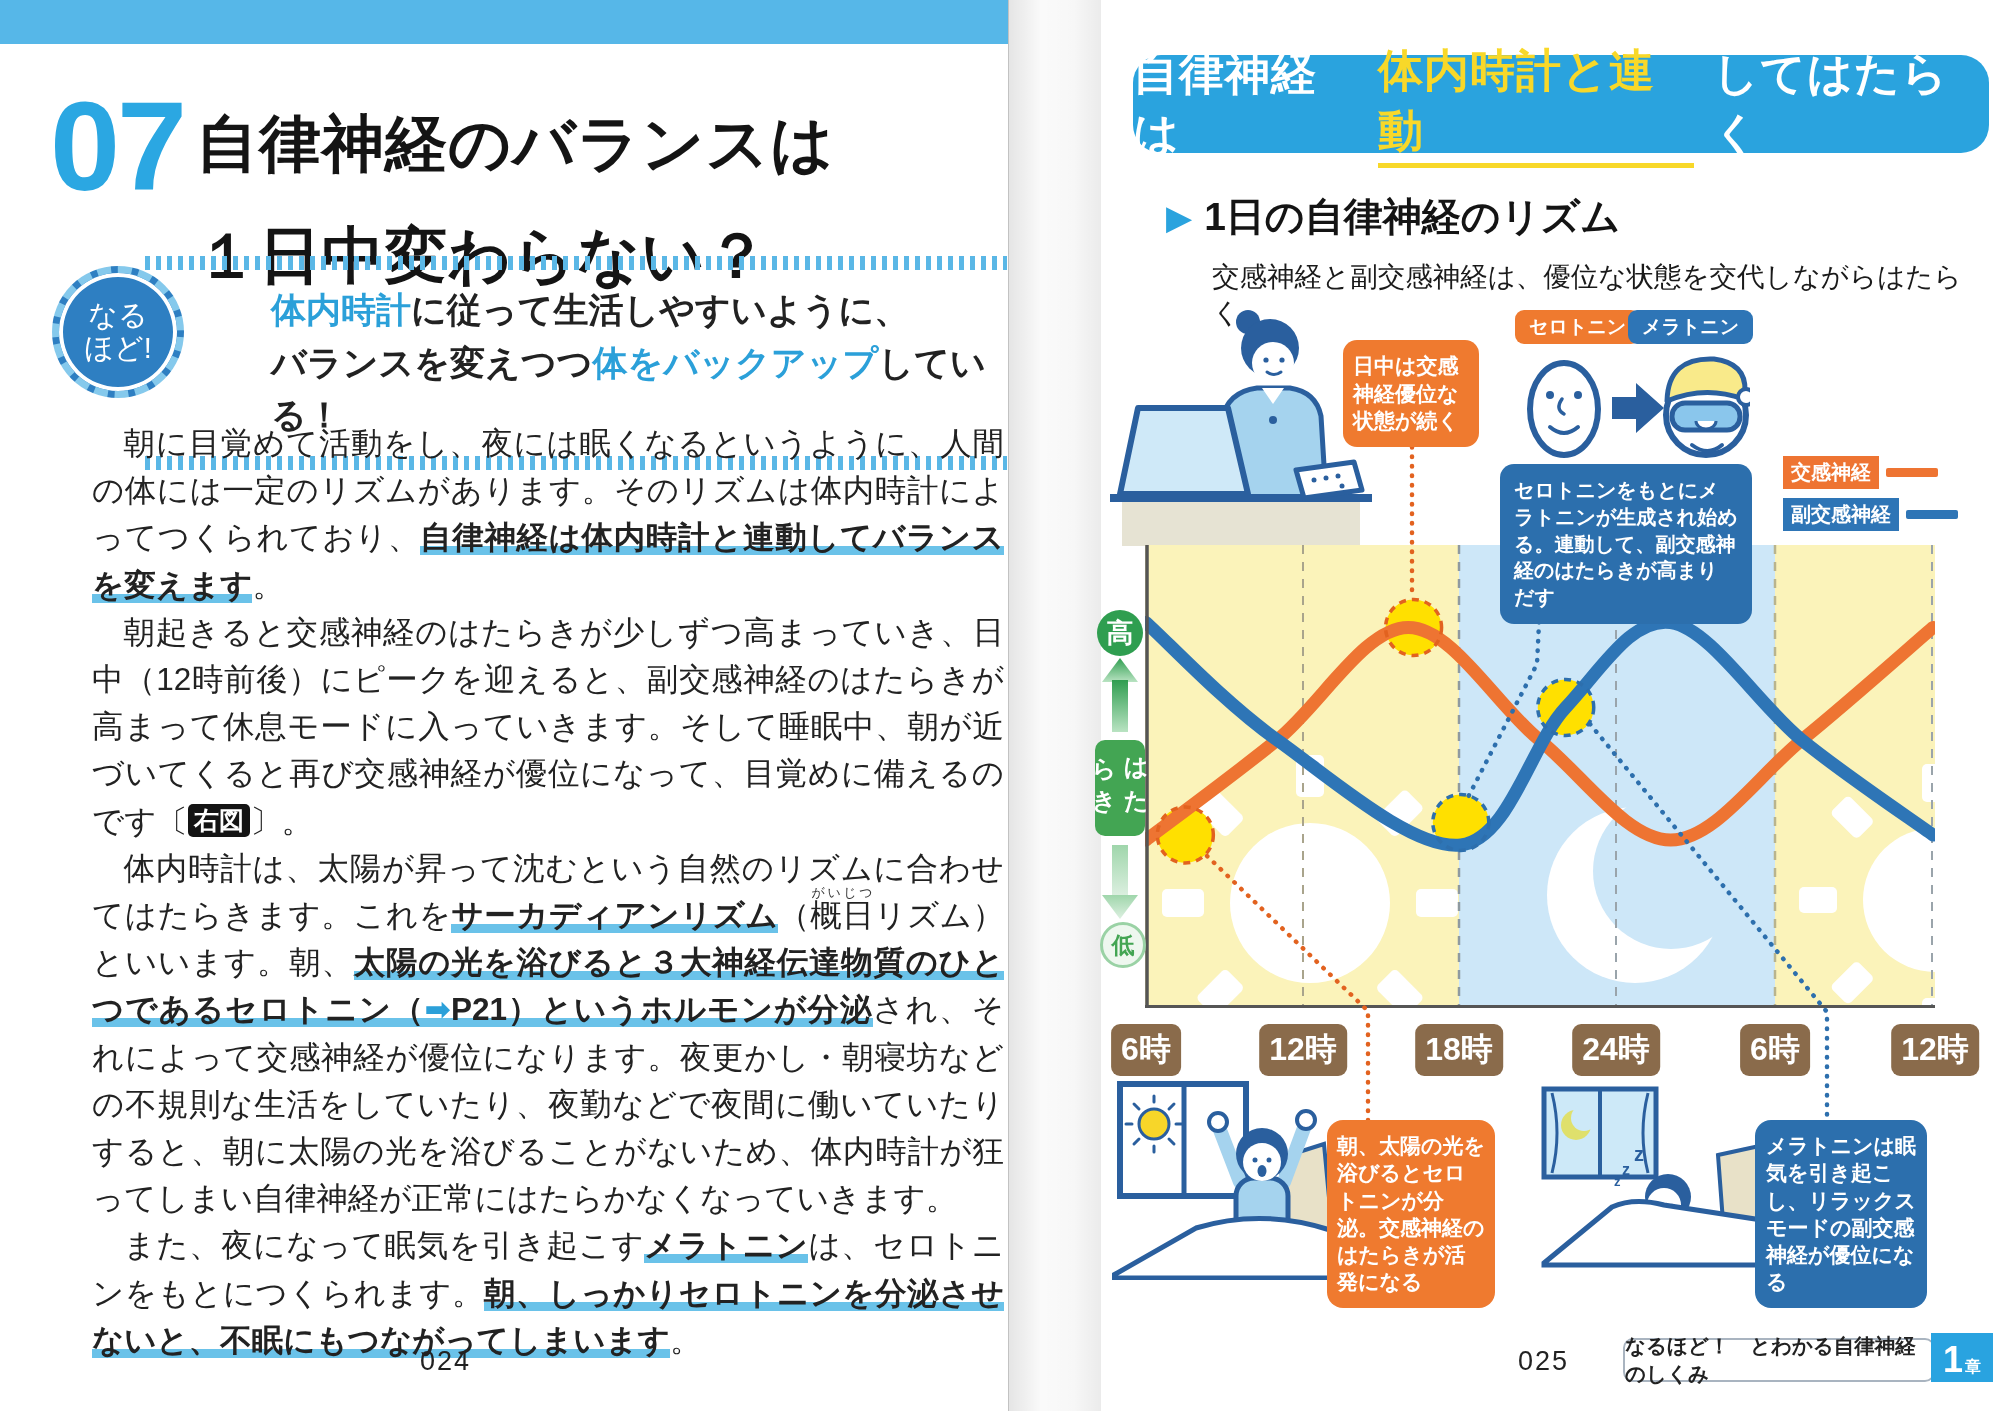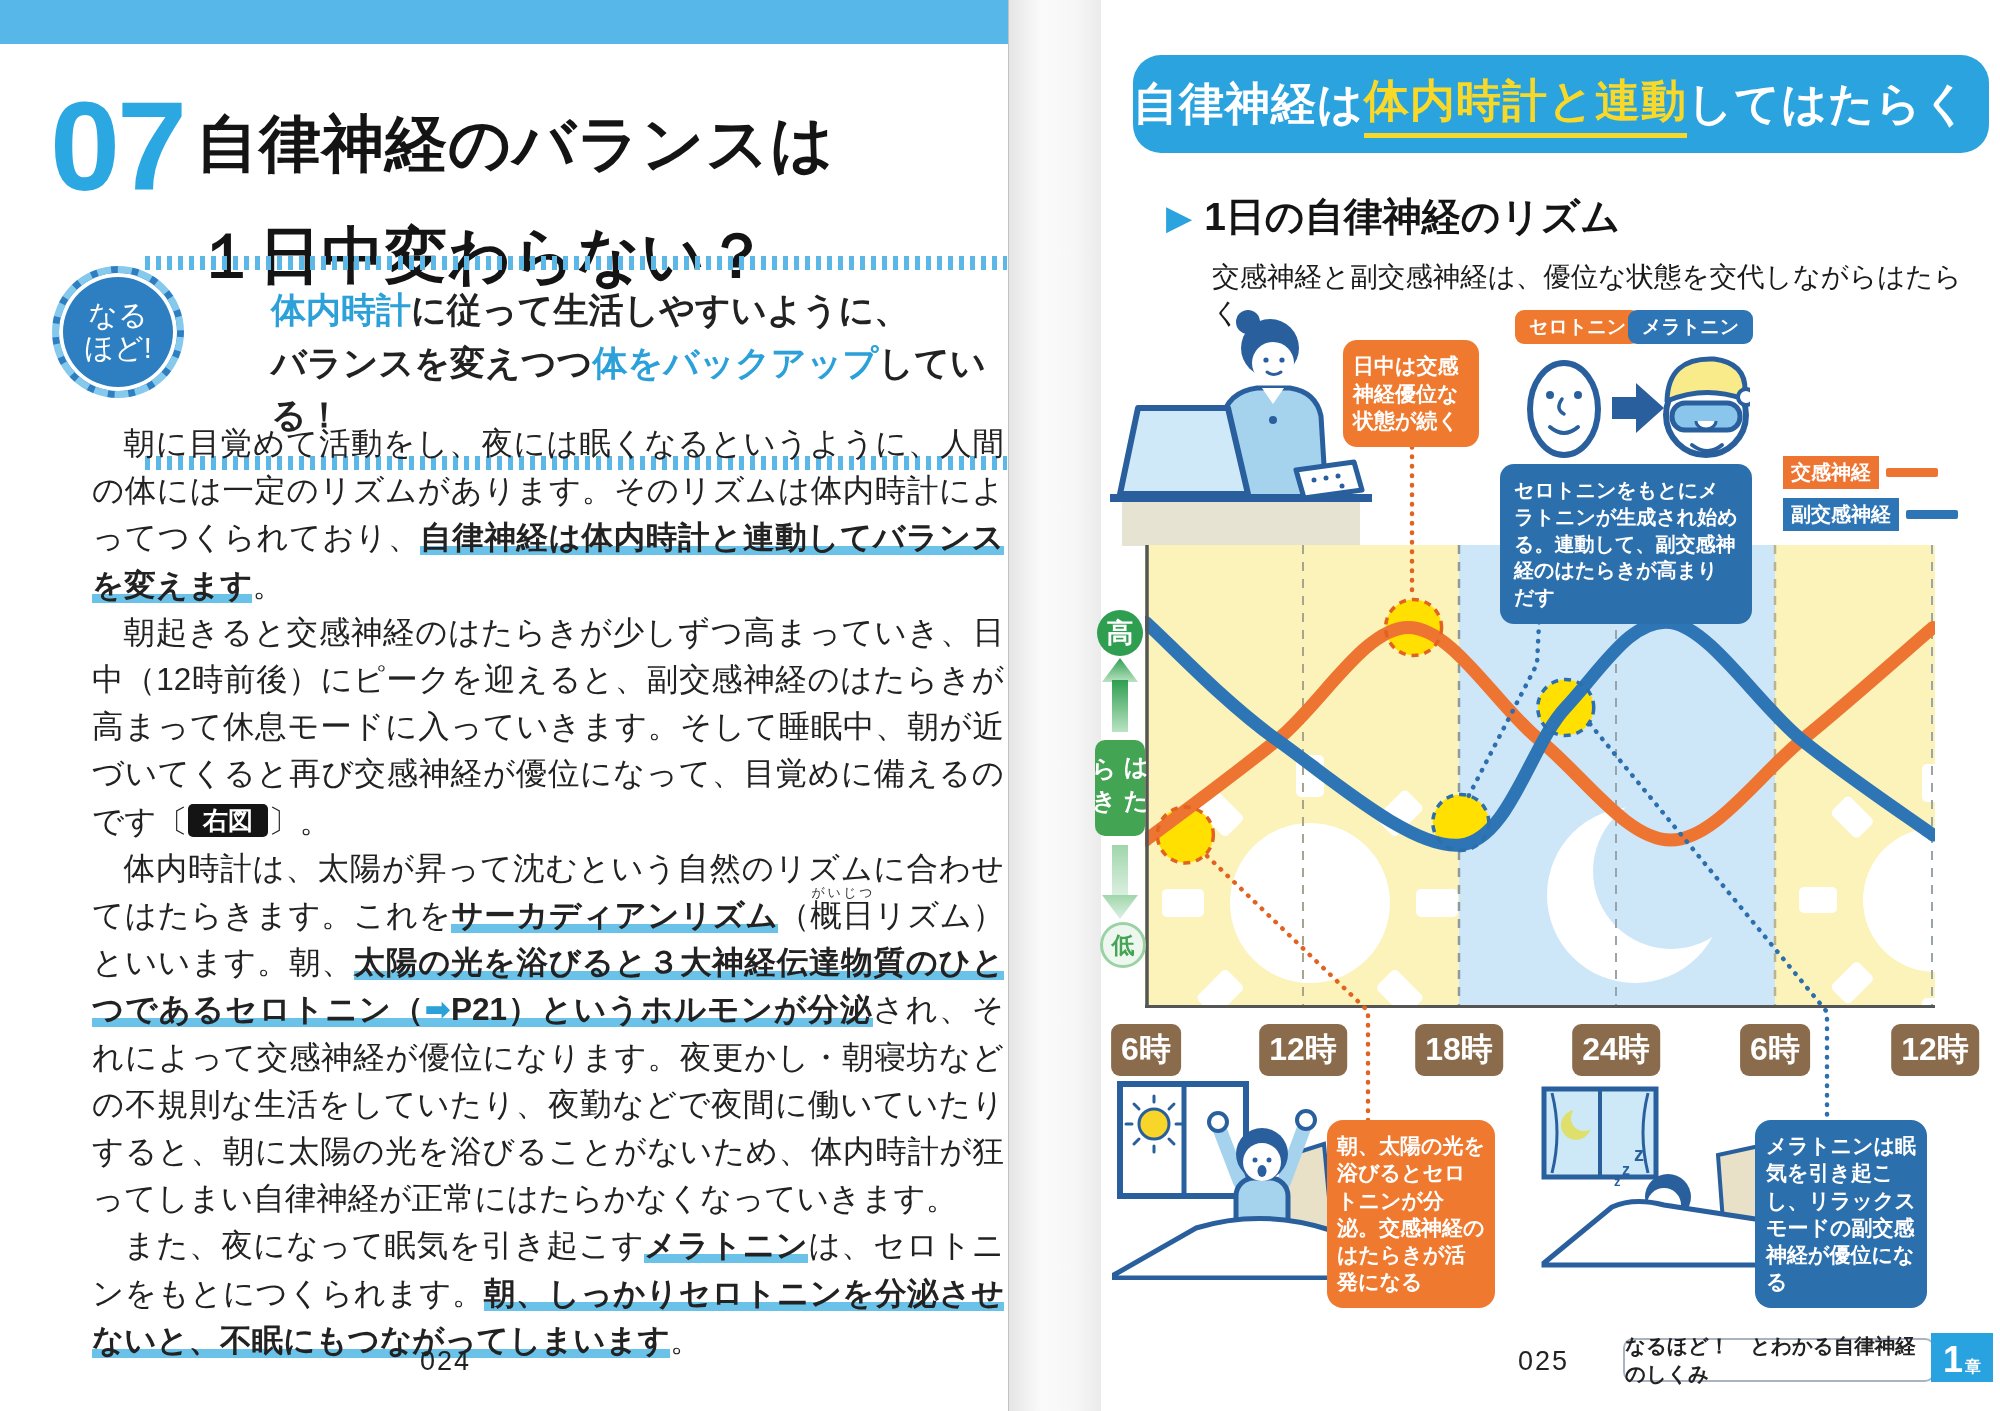--- a/index.html
+++ b/index.html
@@ -16,30 +16,30 @@
   .summary-content .sb{color:#2ba0d9;}
   .naru-badge{left:52px;top:266px;width:118px;height:118px;border:7px dashed #85c9ec;border-radius:50%;
               background:#2e7fc2;display:flex;align-items:center;justify-content:center;z-index:3;
               box-shadow:0 0 0 4px #fff inset;}
   .naru-badge .t{color:#fff;font-size:29px;font-weight:400;line-height:1.15;text-align:center;}
   .body-text{left:92px;top:412px;width:912px;font-size:31.5px;line-height:47.2px;text-align:justify;color:#222;margin-top:8px;}
   .body-text p{margin:0;text-indent:1em;}
   .hl{font-weight:700;background:linear-gradient(#6ac2e9,#6ac2e9) left 100%/100% 9px no-repeat;}
   .arrow{color:#2ba0d9;}
   .refbox{display:inline-block;background:#141414;color:#fff;border-radius:5px;font-size:25px;line-height:33px;
-          padding:0 15px;text-indent:0;vertical-align:3px;font-weight:700;}
+          padding:0 6px;text-indent:0;vertical-align:3px;font-weight:700;}
   ruby rt{font-size:13px;color:#333;}
   .pagenum{font-size:27px;color:#222;letter-spacing:2px;}
   .pn-left{left:420px;top:1346px;}
   .pn-right{left:1518px;top:1346px;}
   .gutter{left:1008px;top:0;width:92px;height:1411px;border-left:1px solid #c2c2c2;
           background:linear-gradient(90deg,rgba(0,0,0,.10),rgba(0,0,0,.02) 35%,rgba(0,0,0,.03) 70%,rgba(0,0,0,.08));}
   
   .banner{left:1133px;top:55px;width:856px;height:98px;background:#2aa3de;border-radius:28px;
-          display:flex;align-items:center;justify-content:flex-start;font-size:45px;font-weight:900;color:#fff;letter-spacing:1px;}
+          display:flex;align-items:center;justify-content:flex-end;font-size:45px;font-weight:900;color:#fff;letter-spacing:1px;gap:19px;}
   .banner .yl{color:#f8d829;border-bottom:5px solid #f8d829;padding-bottom:2px;}
   .sec-head{left:1166px;top:190px;display:flex;align-items:center;}
   .sec-head .tri{color:#2aa3de;font-size:34px;margin-right:12px;}
   .sec-head .tx{font-size:39px;font-weight:900;color:#141414;}
   .sec-sub{left:1212px;top:259px;font-size:27.5px;color:#1a1a1a;}
   .co{color:#fff;font-weight:700;box-sizing:border-box;z-index:6;}
   .co-or{background:#ef7a2f;}
   .co-bl{background:#2c6fad;}
   .co1{left:1343px;top:340px;width:136px;padding:12px 10px;font-size:21px;line-height:1.32;border-radius:14px;}
   .co2{left:1500px;top:464px;width:252px;padding:13px 14px;font-size:20px;line-height:1.34;border-radius:14px;}

